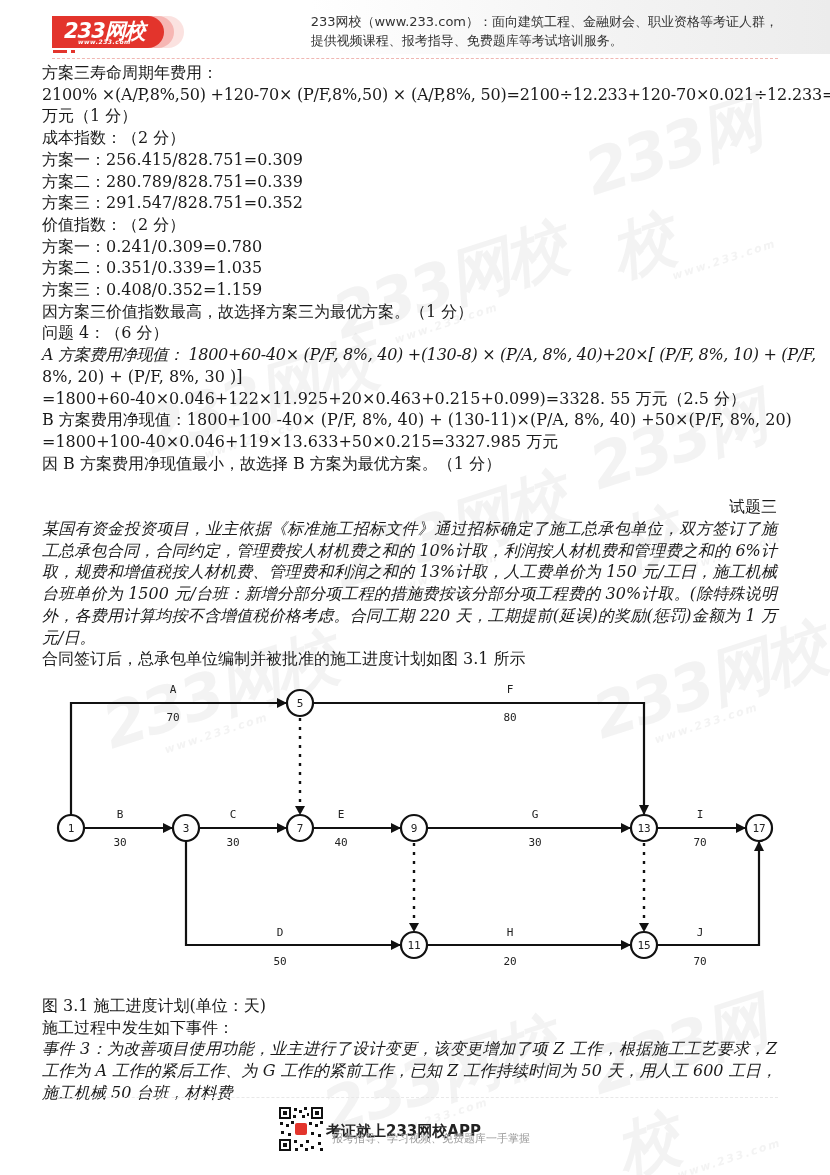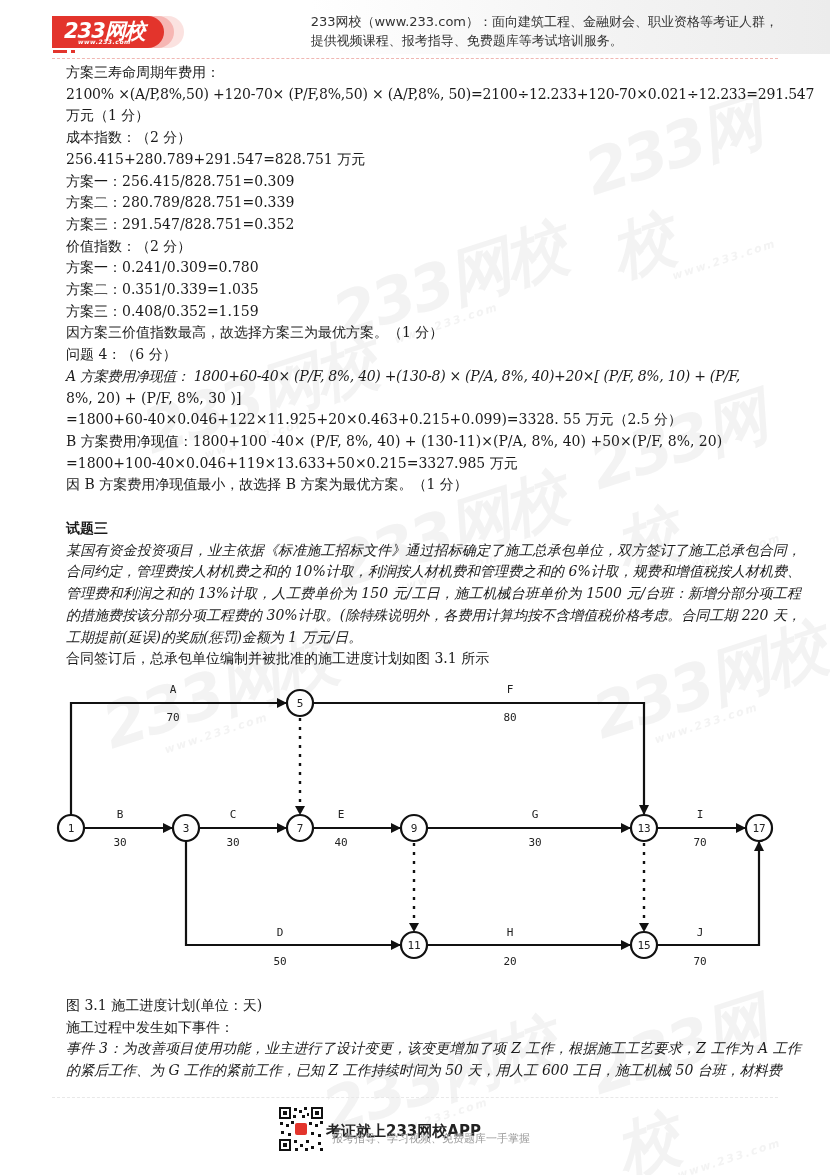--- a/index.html
+++ b/index.html
@@ -18,24 +18,24 @@
   .logo-text { position:absolute; left:12px; top:1px; color:#fff; font-family:"DejaVu Sans","Liberation Sans",sans-serif;
                font-weight:bold; font-style:italic; font-size:21px; letter-spacing:-1px; }
   .logo-url { position:absolute; left:26px; top:22px; color:#fff; font-family:"DejaVu Sans",sans-serif;
               font-size:6px; font-style:italic; font-weight:bold; letter-spacing:.5px; }
   .logo-bar1 { position:absolute; left:53px; top:50px; width:14px; height:3px; background:#e3342c; }
   .logo-bar2 { position:absolute; left:71px; top:50px; width:4px; height:3px; background:#e3342c; }
   .tagline { position:absolute; right:52px; top:12px; text-align:left; font-size:13px; line-height:19px;
              color:#333; font-family:"DejaVu Sans","Liberation Sans",sans-serif; }
   .header-rule { position:absolute; left:52px; top:58px; width:726px; border-top:1px dashed #f0b7b3; }
 
-  .content { position:absolute; left:66px; top:62px; width:735px; font-size:14px; line-height:21.7px; }
+  .content { position:absolute; left:42px; top:62px; width:735px; font-size:16px; line-height:21.7px; }
   .line { white-space:nowrap; }
   .wrap { white-space:normal; text-align:justify;font-style:italic; }
-  .bold { font-weight:bold; }
+  .bold { font-weight:normal;text-align:right; }
   .gap { height:22px; }
 
   .watermark { position:absolute; color:rgba(200,200,200,0.22); font-family:"DejaVu Sans",sans-serif;
                font-weight:bold; font-style:italic; font-size:62px; transform:rotate(-18deg);
                pointer-events:none; letter-spacing:-3px; }
   .watermark small { display:block; font-size:11px; letter-spacing:2px; margin-left:50px; margin-top:-10px; }
 
   .diagram { position:absolute; left:0; top:0; width:830px; height:1175px; pointer-events:none; }
   .diagram text { font-family:"DejaVu Sans Mono","Liberation Mono",monospace; font-size:11px; fill:#222; }
 
@@ -77,21 +77,20 @@
 <div class="watermark" style="left:590px;top:640px;"><span>233网校</span><small>www.233.com</small></div>
 <div class="watermark" style="left:100px;top:650px;"><span>233网校</span><small>www.233.com</small></div>
 <div class="watermark" style="left:600px;top:995px;"><span>233网校</span><small>www.233.com</small></div>
 <div class="watermark" style="left:320px;top:1035px;"><span>233网校</span><small>www.233.com</small></div>
 
 <div class="content">
   <div class="line">方案三寿命周期年费用：</div>
   <div class="line" style="letter-spacing:-0.2px;">2100% ×(A/P,8%,50) +120-70× (P/F,8%,50) × (A/P,8%, 50)=2100÷12.233+120-70×0.021÷12.233=291.547</div>
   <div class="line">万元（1 分）</div>
   <div class="line">成本指数：（2 分）</div>
-  <div class="line">256.415+280.789+291.547=828.751 万元</div>
   <div class="line">方案一：256.415/828.751=0.309</div>
   <div class="line">方案二：280.789/828.751=0.339</div>
   <div class="line">方案三：291.547/828.751=0.352</div>
   <div class="line">价值指数：（2 分）</div>
   <div class="line">方案一：0.241/0.309=0.780</div>
   <div class="line">方案二：0.351/0.339=1.035</div>
   <div class="line">方案三：0.408/0.352=1.159</div>
   <div class="line">因方案三价值指数最高，故选择方案三为最优方案。（1 分）</div>
   <div class="line">问题 4：（6 分）</div>
   <div class="line" style="letter-spacing:-0.3px;font-style:italic;">A 方案费用净现值： 1800+60-40× (P/F, 8%, 40) +(130-8) × (P/A,  8%, 40)+20×[ (P/F, 8%, 10) + (P/F,</div>

